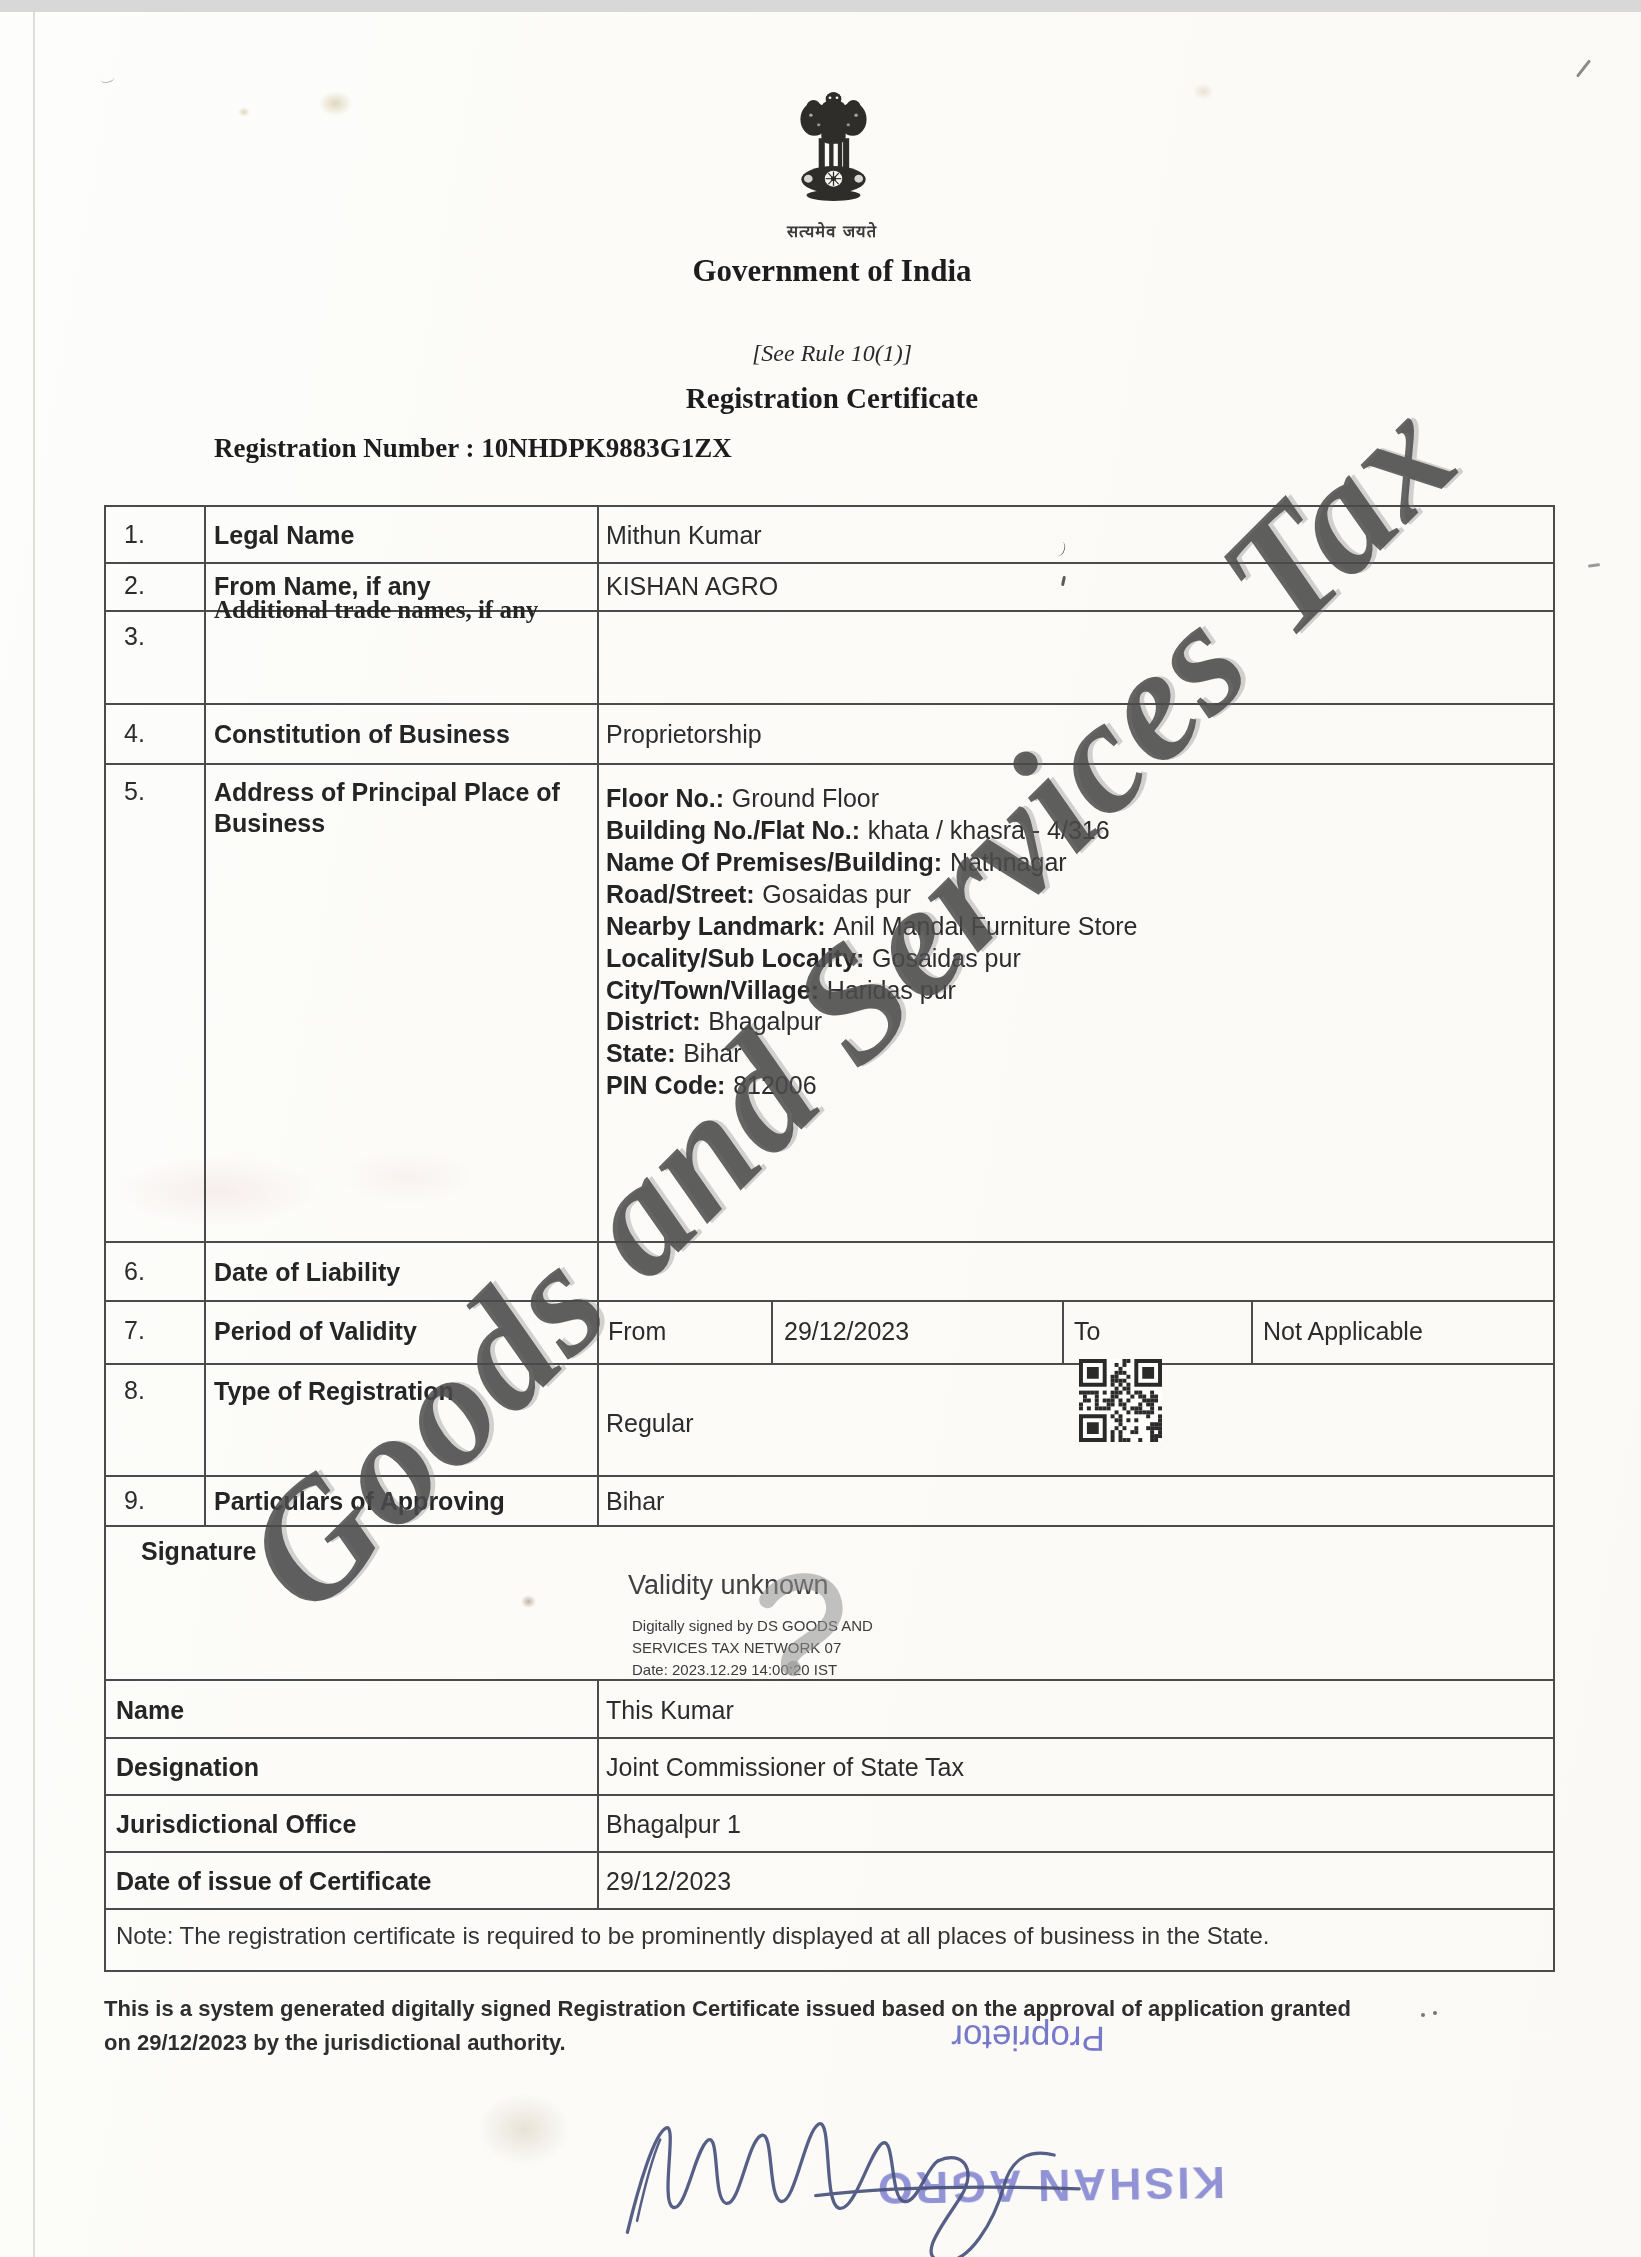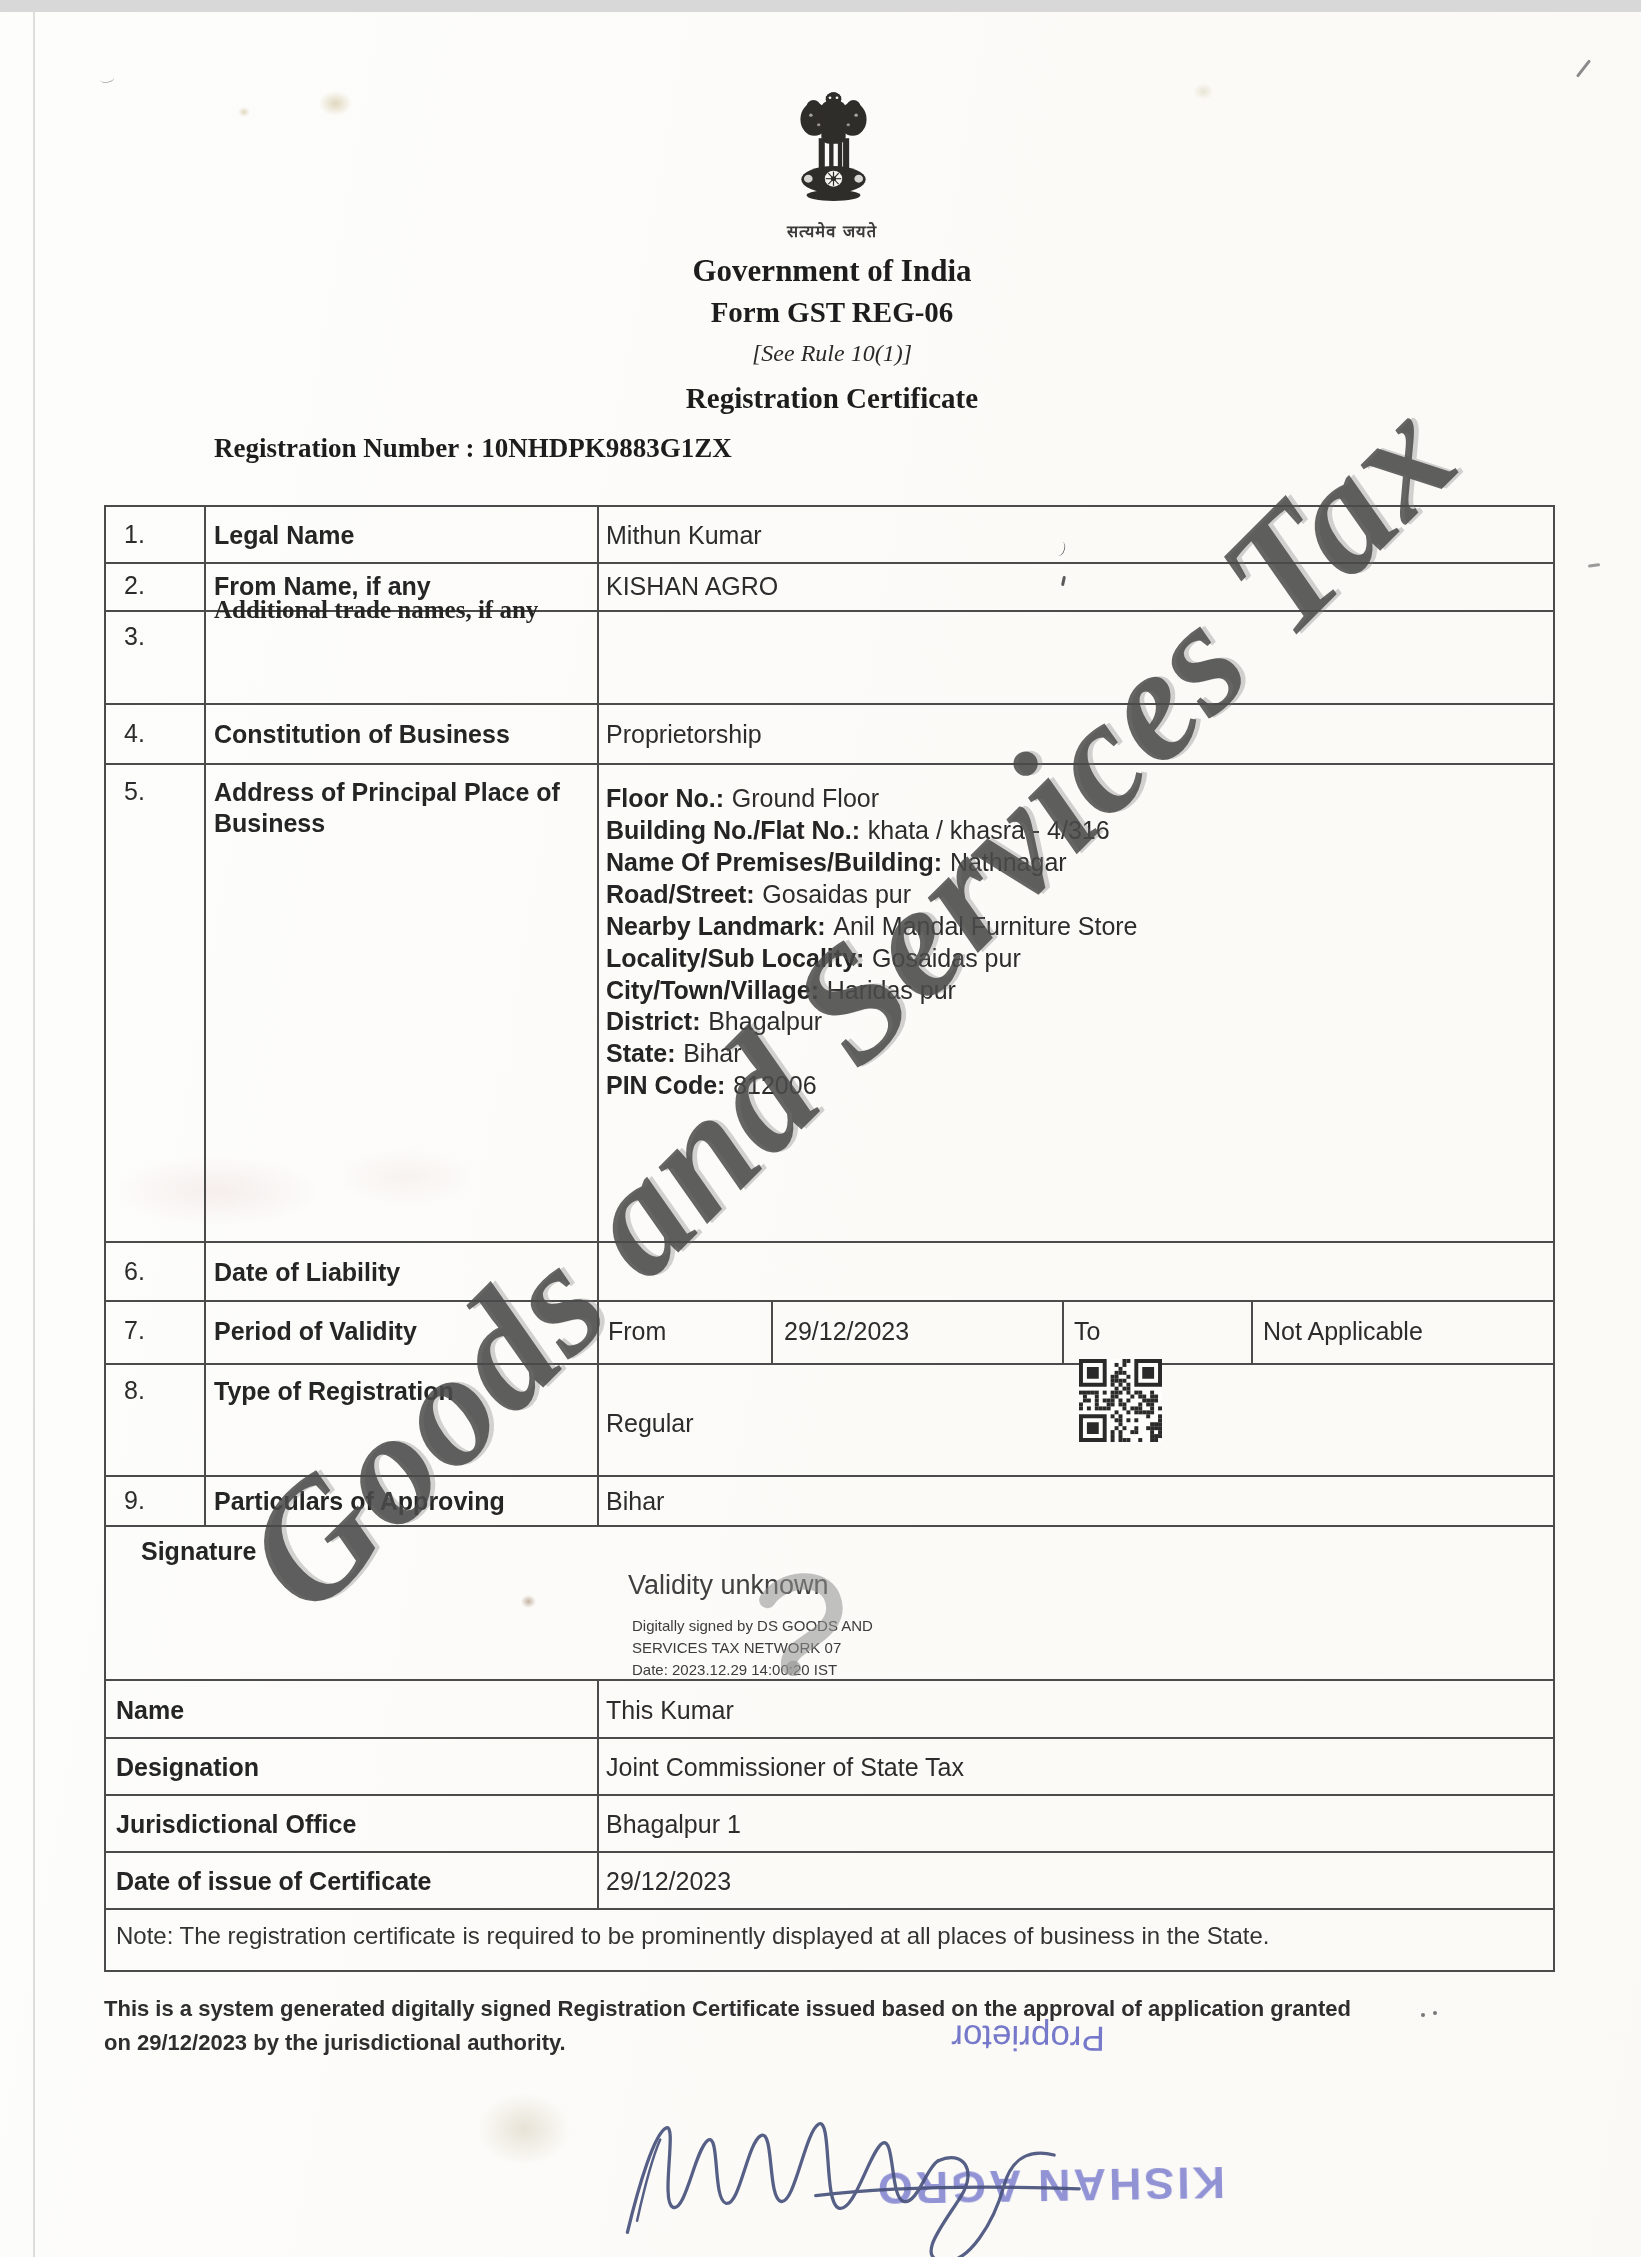--- a/index.html
+++ b/index.html
@@ -103,21 +103,20 @@
     <g stroke="#2f2d2a" stroke-width="1.4">
       <line x1="50" y1="104" x2="50" y2="122"></line>
         <line x1="41" y1="113" x2="59" y2="113"></line>
       <line x1="44" y1="106" x2="56" y2="120"></line>
         <line x1="56" y1="106" x2="44" y2="120"></line>
     </g>
     <circle cx="50" cy="113" r="3" fill="#2f2d2a"></circle>
   </svg>
   <div class="hdr-center motto">सत्यमेव जयते</div>
   <div class="hdr-center h-gov">Government of India</div>
-  <div class="hdr-center h-form">Form GST REG-06</div>
   <div class="hdr-center h-rule">[See Rule 10(1)]</div>
   <div class="hdr-center h-title">Registration Certificate</div>
   <div class="h-regnum">
     <span>Registration Number :</span>
     <span>10NHDPK9883G1ZX</span>
   </div>
 
   <div class="hl" style="top:493px;"></div>
   <div class="hl" style="top:550px;"></div>
   <div class="hl" style="top:598px;"></div>

